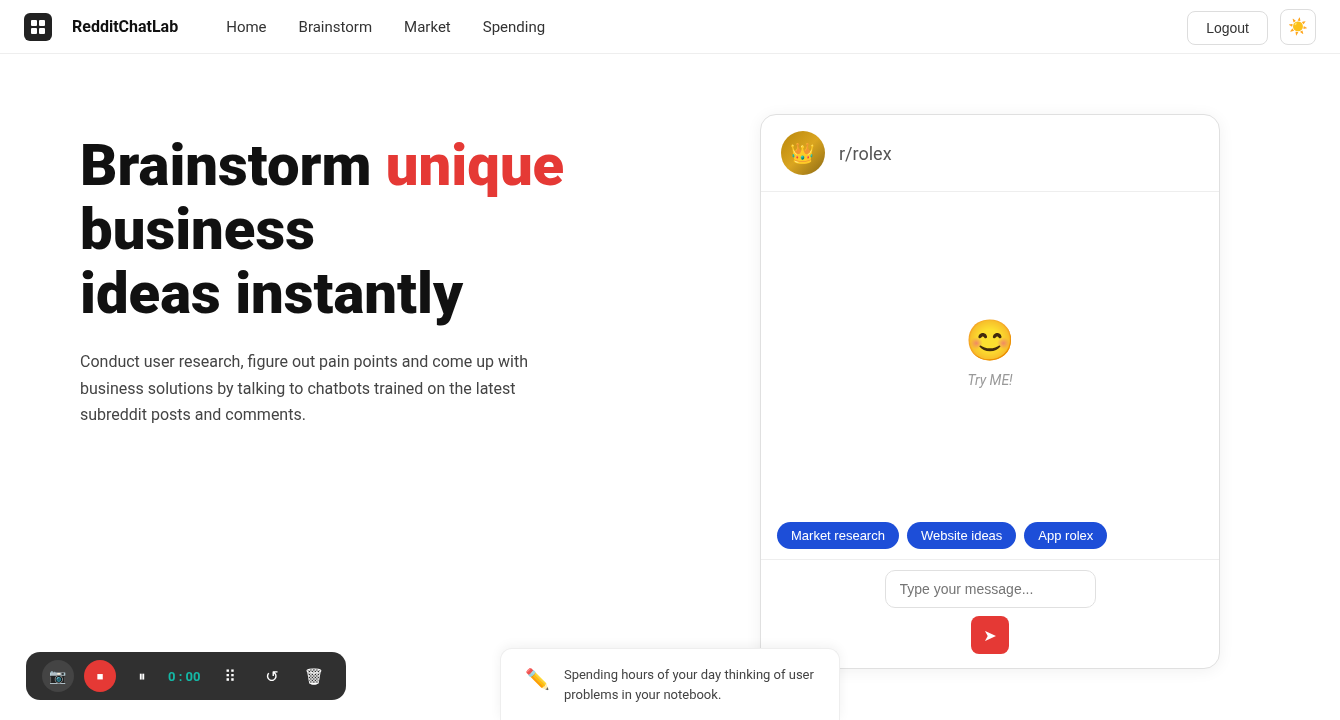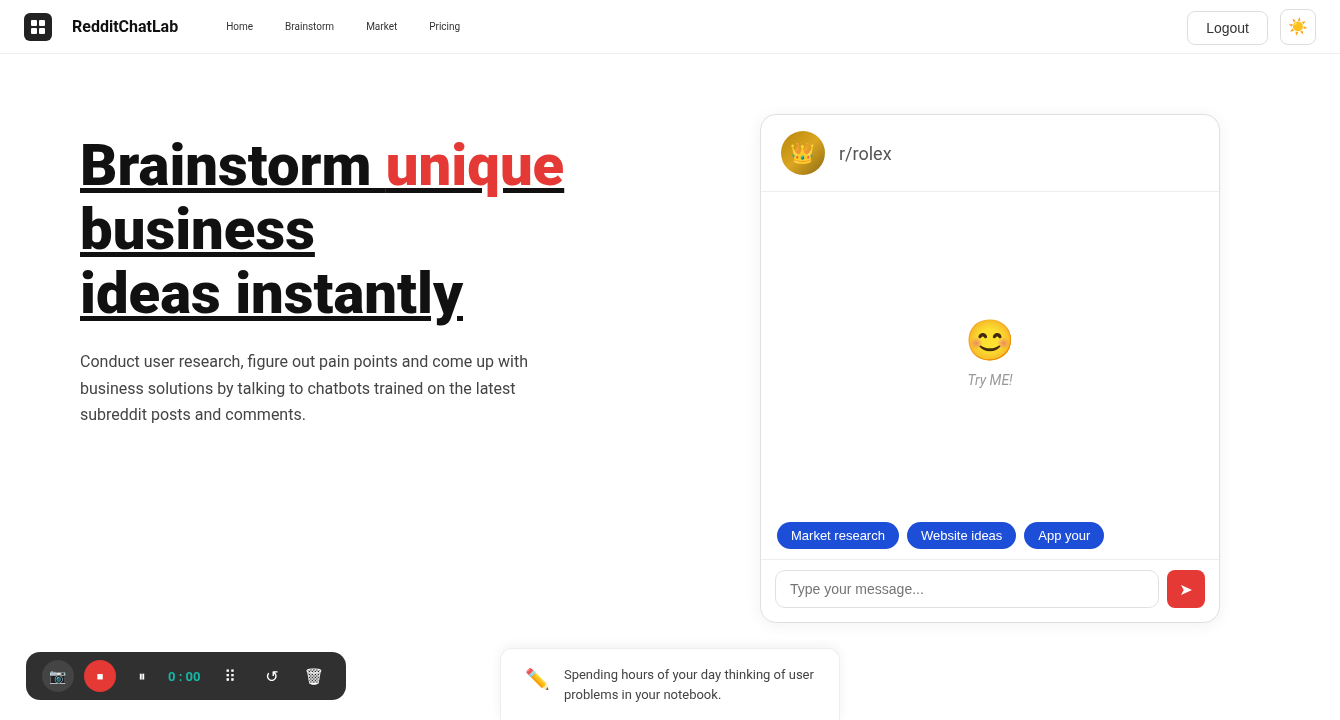--- a/index.html
+++ b/index.html
@@ -44,21 +44,21 @@
       display: flex;
       align-items: center;
       gap: 0;
       flex: 1;
     }
     .nav-link {
       padding: 0 16px;
       height: 54px;
       display: flex;
       align-items: center;
-      font-size: 10px;
+      font-size: 15px;
       color: #333;
       cursor: pointer;
       text-decoration: none;
     }
     .nav-actions {
       display: flex;
       align-items: flex-end;
       gap: 12px;
     }
     .btn-logout {
@@ -97,21 +97,20 @@
     .hero {
       flex: 1;
       max-width: 620px;
       padding-top: 20px;
     }
     .hero-title {
       font-size: 58px;
       font-weight: 900;
       line-height: 1.1;
       margin-bottom: 24px;
-      text-decoration: underline;
     }
     .hero-title .highlight {
       color: #e53935;
     }
     .hero-desc {
       font-size: 16px;
       line-height: 1.65;
       color: #444;
       max-width: 500px;
     }
@@ -198,20 +197,21 @@
       font-weight: 500;
     }
 
     
     .chat-input-row {
       display: flex;
       align-items: center;
       padding: 10px 14px 14px 14px;
       gap: 8px;
       border-top: 1px solid #eee;
+      flex-direction: column;
     }
     .chat-input {
       flex: 1;
       border: 1px solid #e0e0e0;
       border-radius: 10px;
       padding: 10px 14px;
       font-size: 14px;
       outline: none;
       color: #333;
       background: #fff;
@@ -292,21 +292,21 @@
         <rect x="10" y="10" width="6" height="6" rx="1" fill="white"></rect>
       </svg>
     </div>
     <span>RedditChatLab</span>
   </div>
 
   <div class="nav-links">
     <a class="nav-link">Home</a>
     <a class="nav-link">Brainstorm</a>
     <a class="nav-link">Market</a>
-    <a class="nav-link">Pricing</a>
+    <a class="nav-link">Spending</a>
   </div>
 
   <div class="nav-actions">
     <button class="btn-logout">Logout</button>
     <button class="btn-theme">
       <span>☀️</span>
     </button>
   </div>
 </nav>
 
@@ -331,21 +331,21 @@
     </div>
 
     <div class="chat-body">
       <div class="try-me-icon">😊</div>
       <div class="try-me-text">Try ME!</div>
     </div>
 
     <div class="chat-chips">
       <button class="chip">Market research</button>
       <button class="chip">Website ideas</button>
-      <button class="chip">App your</button>
+      <button class="chip">App rolex</button>
     </div>
 
     <div class="chat-input-row">
       <input class="chat-input" type="text" placeholder="Type your message..." style="">
       <button class="chat-send-btn">
         <span>➤</span>
       </button>
     </div>
 
   </div>

